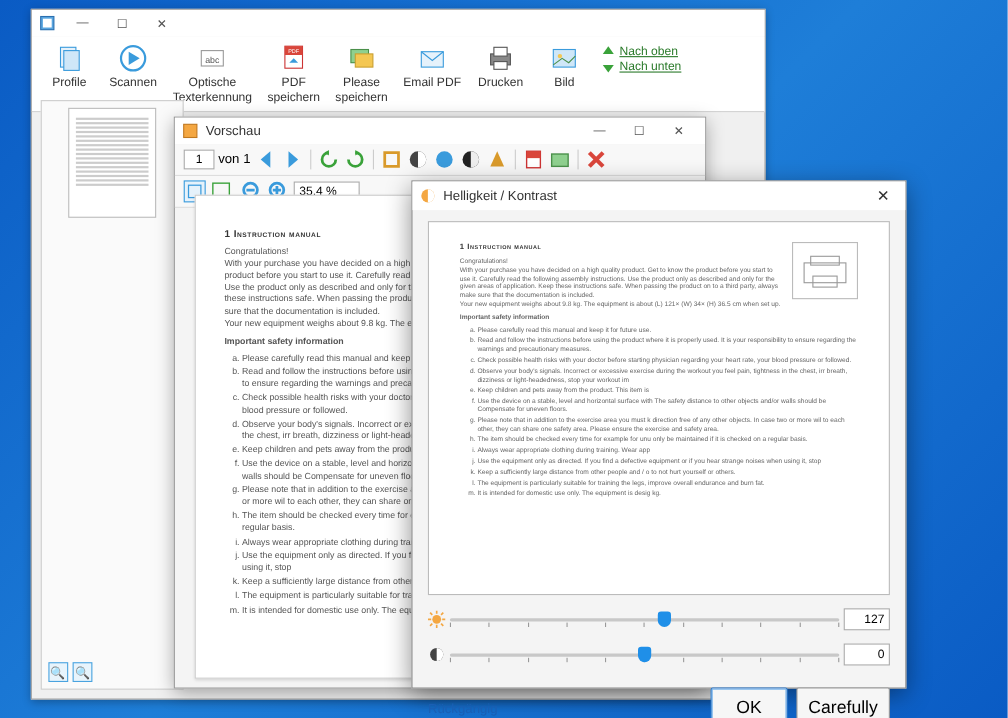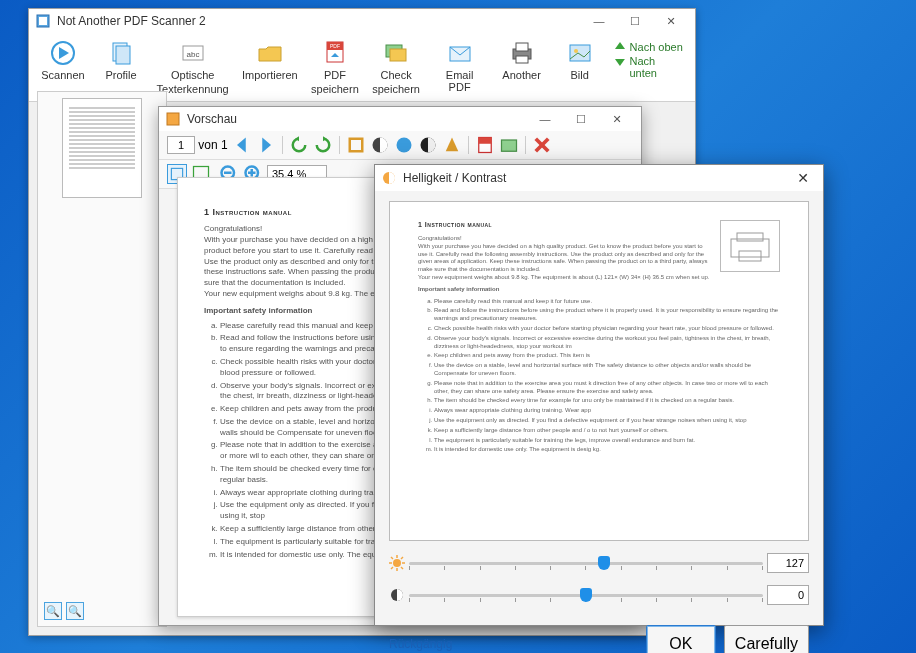--- a/index.html
+++ b/index.html
@@ -8,21 +8,21 @@
 .main-window { position: absolute; left: 28px; top: 8px; width: 668px; height: 628px; background: #f0f0f0; border: 1px solid #a0a0a0; box-shadow: 0 2px 8px rgba(0,0,0,0.3); }
 .titlebar { display: flex; align-items: center; height: 24px; background: #fff; padding: 0 6px; }
 .titlebar .tb-icon { width: 16px; height: 16px; margin-right: 6px; }
 .titlebar .tb-title { flex: 1; font-size: 12px; color: #333; }
 .win-buttons { display: flex; }
 .win-btn { width: 36px; height: 20px; display: flex; align-items: center; justify-content: center; font-size: 11px; color: #555; }
 .toolbar { display: flex; align-items: flex-start; background: #fff; border-bottom: 1px solid #d0d0d0; padding: 4px 6px; gap: 2px; }
 .tool-item { display: flex; flex-direction: column; align-items: center; padding: 2px 6px; min-width: 56px; font-size: 11px; color: #333; text-align: center; gap: 2px; }
 .tool-item .icon { width: 28px; height: 28px; display: flex; align-items: flex-start; justify-content: center; }
 .vert-group { display: flex; flex-direction: column; gap: 2px; padding: 4px 4px; font-size: 11px; color: #2a7a2a; }
-.vert-group .row { display: flex; align-items: flex-start; gap: 4px; }
+.vert-group .row { display: flex; align-items: flex-end; gap: 4px; text-decoration: underline; }
 
 .thumb-panel { position: absolute; left: 8px; top: 82px; width: 130px; bottom: 8px; background: #fafafa; border: 1px solid #ccc; padding: 6px; }
 .thumb { width: 80px; height: 100px; background: #fff; border: 1px solid #bbb; margin: 0 auto; padding: 6px; }
 .thumb .line { height: 2px; background: #ccc; margin: 2px 0; }
 .zoom-ctrls { position: absolute; left: 6px; bottom: 6px; display: flex; gap: 4px; }
 .zoom-btn { width: 18px; height: 18px; border: 1px solid #4aa3df; background: #e8f4fc; display: flex; align-items: center; justify-content: center; font-size: 11px; color: #1a6bb0; }
 
 .preview-window { position: absolute; left: 158px; top: 106px; width: 484px; height: 520px; background: #f4f4f4; border: 1px solid #999; box-shadow: 0 4px 16px rgba(0,0,0,0.35); }
 .preview-window .titlebar { background: #fff; }
 .pv-toolbar { display: flex; align-items: center; gap: 4px; padding: 4px 8px; background: #f8f8f8; border-bottom: 1px solid #ddd; font-size: 12px; }
@@ -66,105 +66,96 @@
 <body>
 
 <div class="main-window">
   <div class="titlebar">
     <span class="tb-icon">
       <svg viewBox="0 0 16 16">
           <rect x="2" y="2" width="12" height="12" fill="#5aa6e0" stroke="#2a6fb0"></rect>
           <rect x="4" y="4" width="8" height="8" fill="#fff"></rect>
         </svg>
     </span>
-    <span class="tb-title">Not Another PDF Scanner 2</span>
     <div class="win-buttons">
       <div class="win-btn">—</div>
       <div class="win-btn">☐</div>
       <div class="win-btn">✕</div>
     </div>
   </div>
 
   <div class="toolbar">
     <div class="tool-item">
       <span class="icon">
           <svg viewBox="0 0 28 28">
+            <rect x="6" y="4" width="14" height="18" fill="#e6f2fb" stroke="#3a9bdc"></rect>
+            <rect x="9" y="7" width="14" height="18" fill="#cfe7f8" stroke="#3a9bdc"></rect>
+          </svg>
+        </span>
+      <span>Profile</span>
+    </div>
+    <div class="tool-item">
+      <span class="icon">
+          <svg viewBox="0 0 28 28">
             <circle cx="14" cy="14" r="11" fill="none" stroke="#3a9bdc" stroke-width="2"></circle>
             <polygon points="10,8 20,14 10,20" fill="#3a9bdc"></polygon>
           </svg>
         </span>
       <span>Scannen</span>
     </div>
     <div class="tool-item">
       <span class="icon">
           <svg viewBox="0 0 28 28">
-            <rect x="6" y="4" width="14" height="18" fill="#e6f2fb" stroke="#3a9bdc"></rect>
-            <rect x="9" y="7" width="14" height="18" fill="#cfe7f8" stroke="#3a9bdc"></rect>
-          </svg>
-        </span>
-      <span>Profile</span>
-    </div>
-    <div class="tool-item">
-      <span class="icon">
-          <svg viewBox="0 0 28 28">
             <rect x="4" y="7" width="20" height="14" fill="#fff" stroke="#999"></rect>
             <text x="14" y="18" font-size="8" text-anchor="middle" fill="#555">abc</text>
           </svg>
         </span>
       <span>Optische</span>
       <span>Texterkennung</span>
-    </div>
-    <div class="tool-item">
-      <span class="icon">
-          <svg viewBox="0 0 28 28">
-            <path d="M3 10 L10 10 L12 8 L25 8 L25 22 L3 22 Z" fill="#f4c752" stroke="#caa030"></path>
-          </svg>
-        </span>
-      <span>Importieren</span>
     </div>
     <div class="tool-item">
       <span class="icon">
           <svg viewBox="0 0 28 28">
             <rect x="6" y="3" width="16" height="20" fill="#fff" stroke="#c33"></rect>
             <rect x="6" y="3" width="16" height="8" fill="#d9463b"></rect>
             <text x="14" y="9" font-size="5" text-anchor="middle" fill="#fff">PDF</text>
             <polygon points="14,14 18,18 10,18" fill="#3a9bdc"></polygon>
           </svg>
         </span>
       <span>PDF</span>
       <span>speichern</span>
     </div>
     <div class="tool-item">
       <span class="icon">
           <svg viewBox="0 0 28 28">
             <rect x="4" y="6" width="16" height="12" fill="#8fd08f" stroke="#4a904a"></rect>
             <rect x="8" y="10" width="16" height="12" fill="#f4c752" stroke="#caa030"></rect>
           </svg>
         </span>
-      <span>Check</span>
+      <span>Please</span>
       <span>speichern</span>
     </div>
     <div class="tool-item">
       <span class="icon">
           <svg viewBox="0 0 28 28">
             <rect x="4" y="8" width="20" height="14" fill="#e6f2fb" stroke="#3a9bdc"></rect>
             <polyline points="4,8 14,16 24,8" fill="none" stroke="#3a9bdc"></polyline>
           </svg>
         </span>
       <span>Email PDF</span>
     </div>
     <div class="tool-item">
       <span class="icon">
           <svg viewBox="0 0 28 28">
             <rect x="5" y="10" width="18" height="10" fill="#888" stroke="#555"></rect>
             <rect x="8" y="4" width="12" height="8" fill="#fff" stroke="#555"></rect>
             <rect x="8" y="17" width="12" height="7" fill="#fff" stroke="#555"></rect>
           </svg>
         </span>
-      <span>Another</span>
+      <span>Drucken</span>
     </div>
     <div class="tool-item">
       <span class="icon">
           <svg viewBox="0 0 28 28">
             <rect x="4" y="6" width="20" height="16" fill="#cfe7f8" stroke="#3a9bdc"></rect>
             <circle cx="10" cy="12" r="2" fill="#f4c752"></circle>
             <polyline points="4,20 12,14 18,18 24,12" fill="none" stroke="#4a904a"></polyline>
           </svg>
         </span>
       <span>Bild</span>

